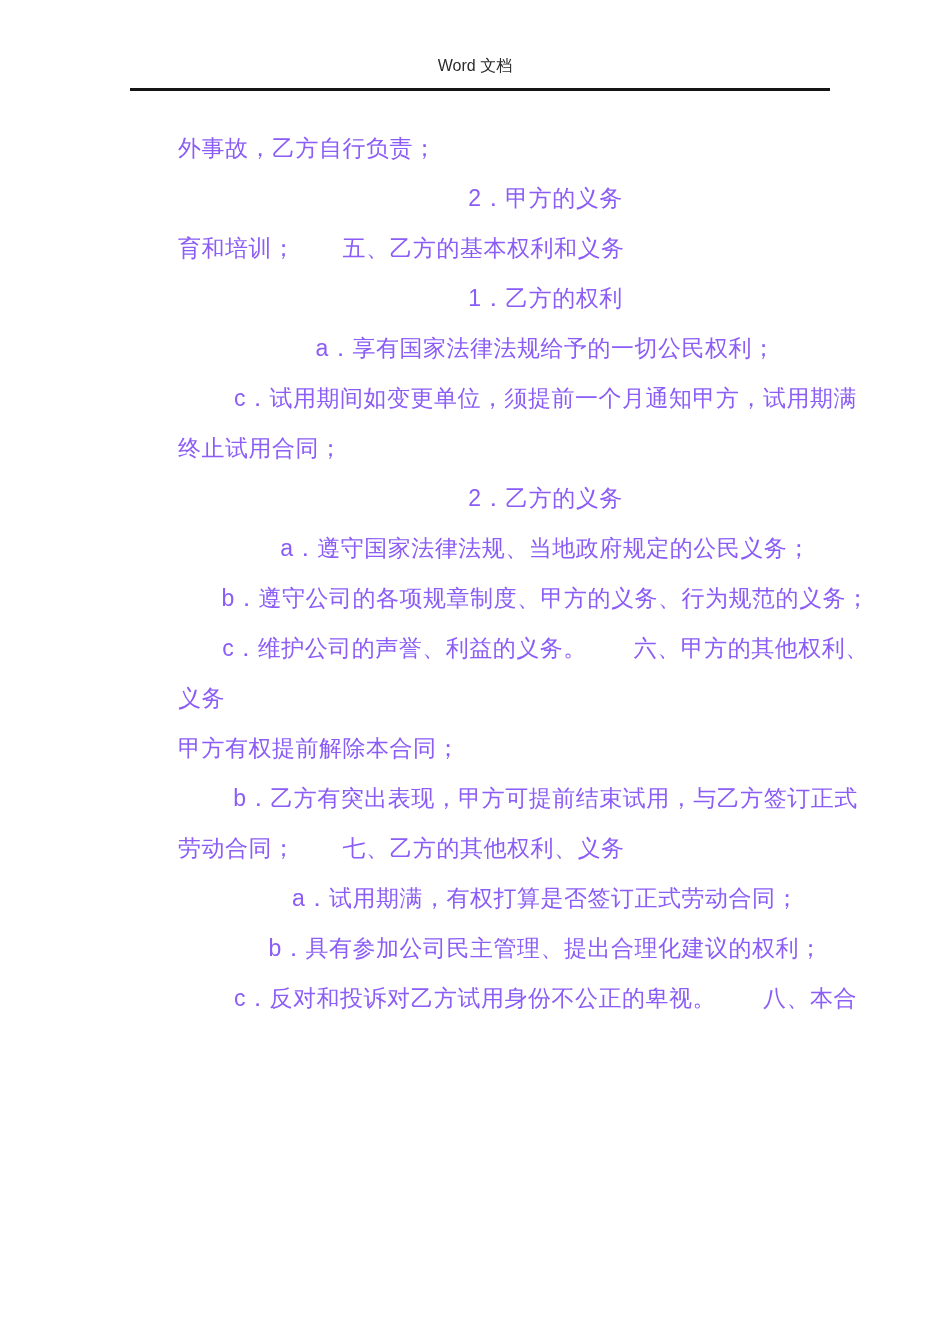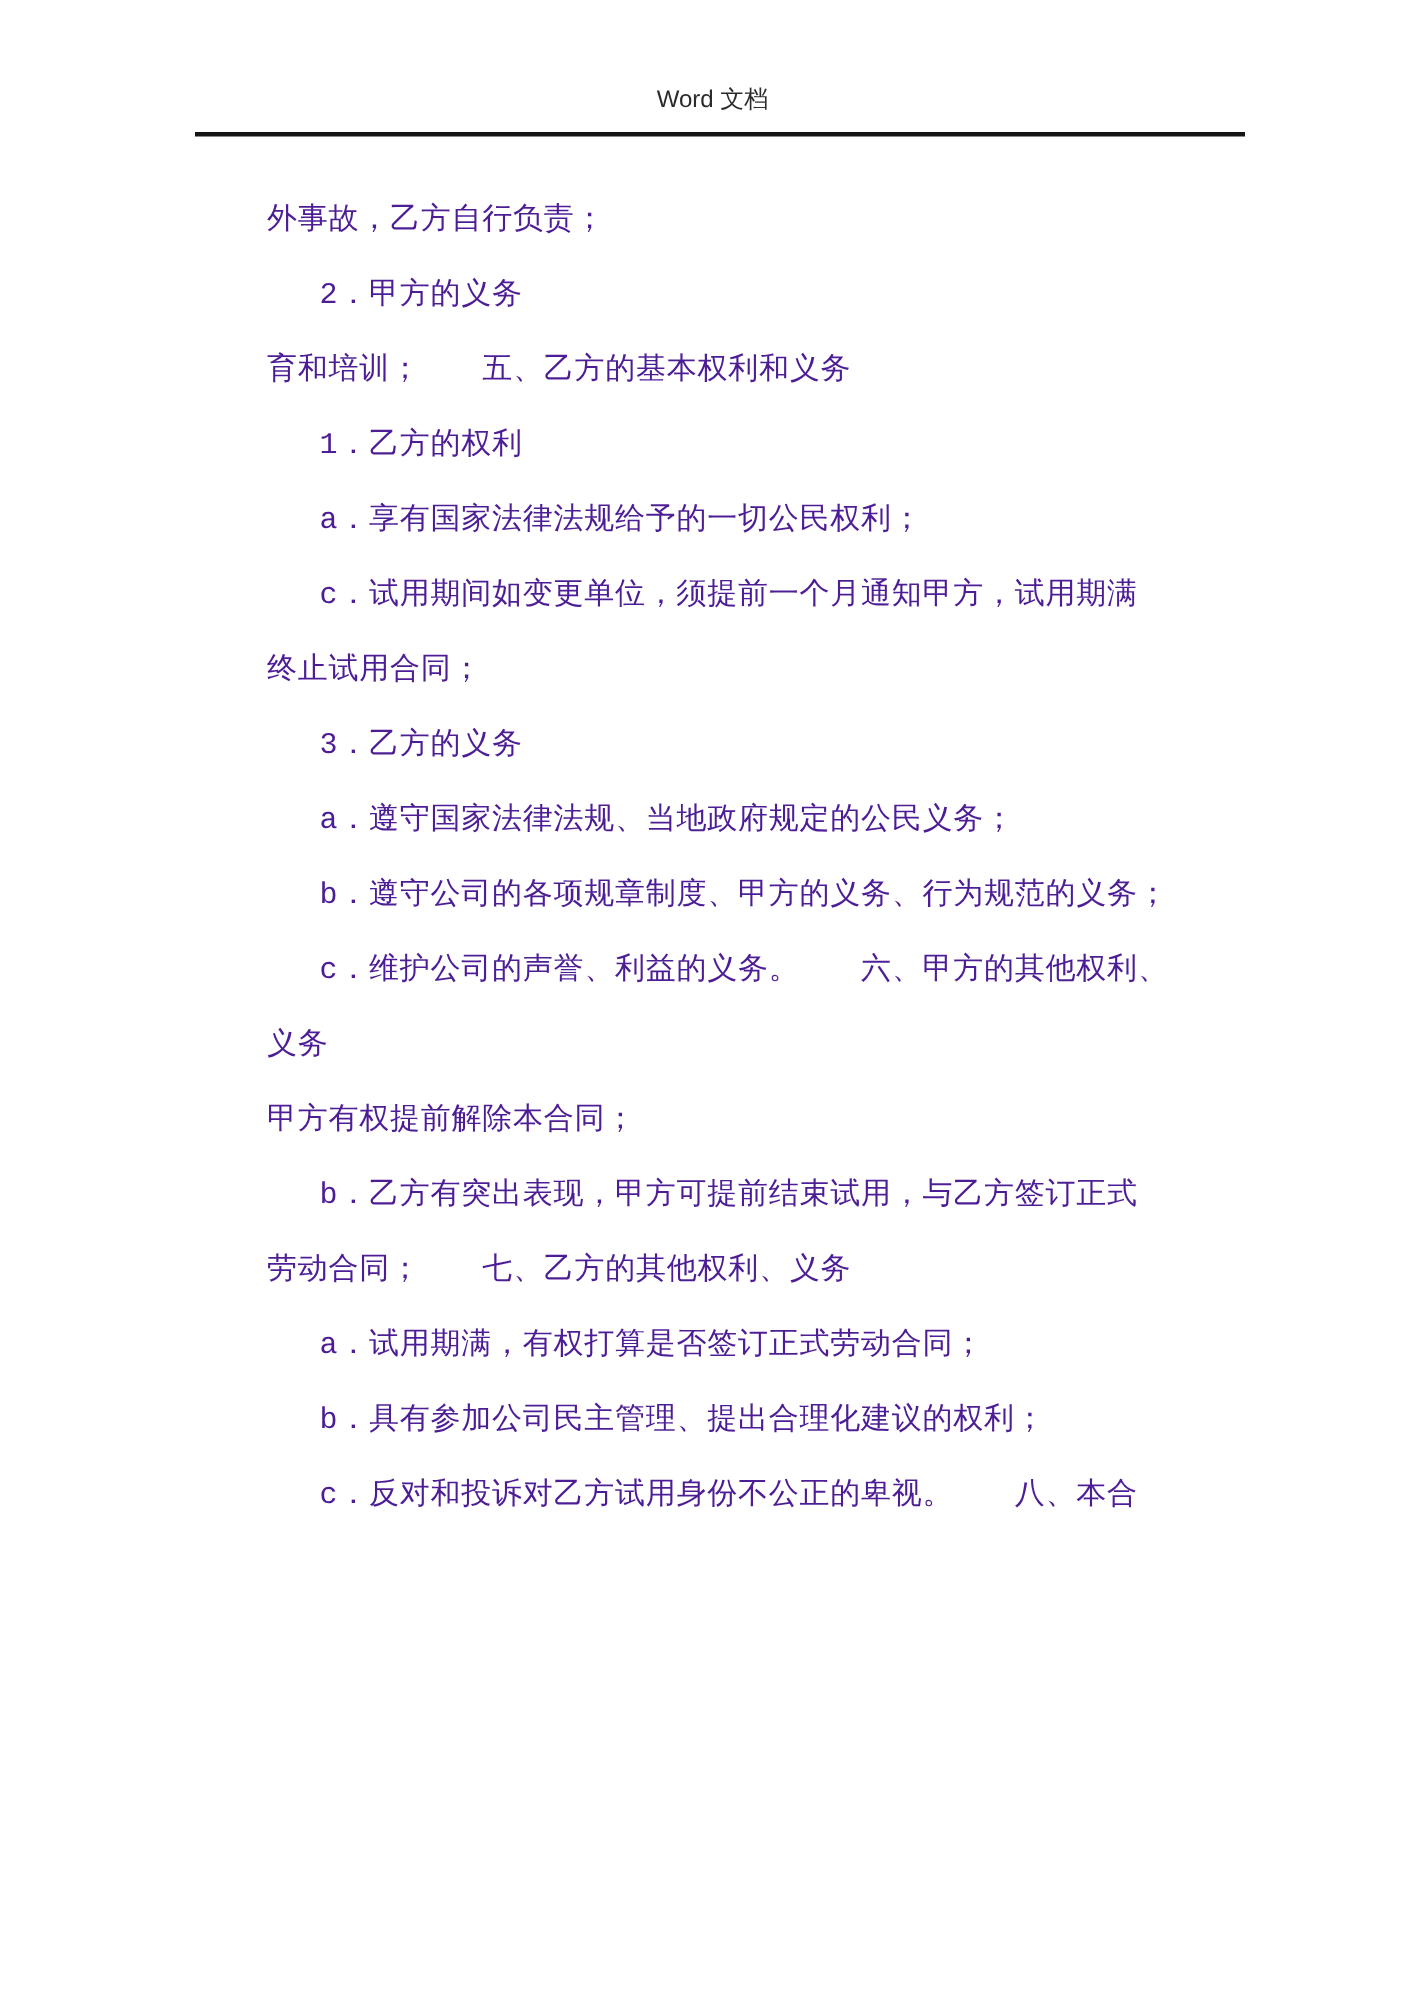--- a/index.html
+++ b/index.html
@@ -30,32 +30,33 @@
     left: 130px;
     width: 700px;
     height: 3px;
     background: #151515;
   }
   .doc-body {
     position: absolute;
     left: 178px;
     top: 123px;
     width: 700px;
-    font-family: Liberation Mono, monospace;
-    font-size: 20px;
-    color: #4c1d95;
+    font-family: Liberation Sans, sans-serif;
+    font-size: 23px;
+    color: #8b5cf6;
     letter-spacing: 0.5px;
   }
   .line {
     height: 50px;
     line-height: 50px;
     white-space: pre;
   }
   .line.indent {
     padding-left: 35px;
+    text-align: center;
   }
   .page-number {
     position: absolute;
     top: 1227px;
     left: 0;
     width: 100%;
     text-align: center;
     font-family: "Liberation Sans", "DejaVu Sans", sans-serif;
     font-size: 17px;
     color: #1a1a1a;
@@ -71,21 +72,21 @@
   <div class="header-rule"></div>
 
   <div class="doc-body">
       <div class="line">外事故，乙方自行负责；</div>
       <div class="line indent">2．甲方的义务</div>
       <div class="line">育和培训；　　五、乙方的基本权利和义务</div>
       <div class="line indent">1．乙方的权利</div>
       <div class="line indent">a．享有国家法律法规给予的一切公民权利；</div>
       <div class="line indent">c．试用期间如变更单位，须提前一个月通知甲方，试用期满</div>
       <div class="line">终止试用合同；</div>
-      <div class="line indent">3．乙方的义务</div>
+      <div class="line indent">2．乙方的义务</div>
       <div class="line indent">a．遵守国家法律法规、当地政府规定的公民义务；</div>
       <div class="line indent">b．遵守公司的各项规章制度、甲方的义务、行为规范的义务；</div>
       <div class="line indent">c．维护公司的声誉、利益的义务。　　六、甲方的其他权利、</div>
       <div class="line">义务</div>
       <div class="line">甲方有权提前解除本合同；</div>
       <div class="line indent">b．乙方有突出表现，甲方可提前结束试用，与乙方签订正式</div>
       <div class="line">劳动合同；　　七、乙方的其他权利、义务</div>
       <div class="line indent">a．试用期满，有权打算是否签订正式劳动合同；</div>
       <div class="line indent">b．具有参加公司民主管理、提出合理化建议的权利；</div>
       <div class="line indent">c．反对和投诉对乙方试用身份不公正的卑视。　　八、本合</div>

